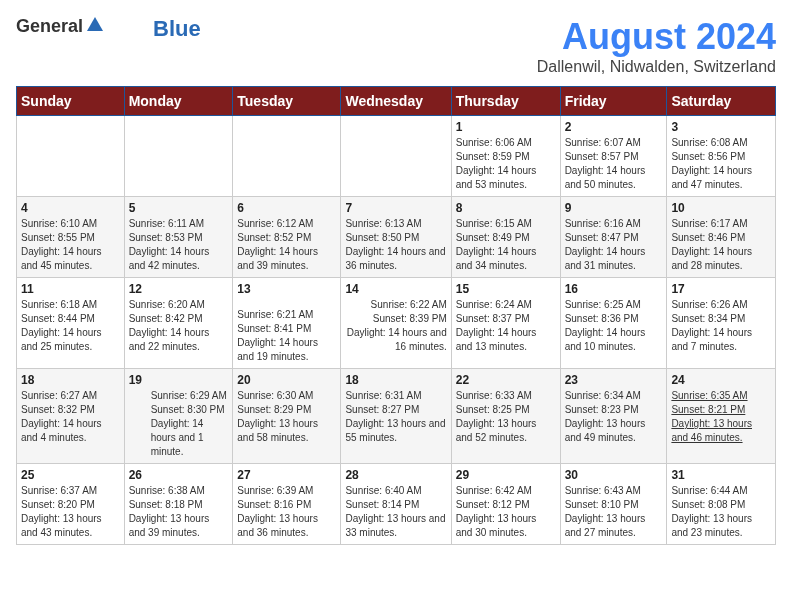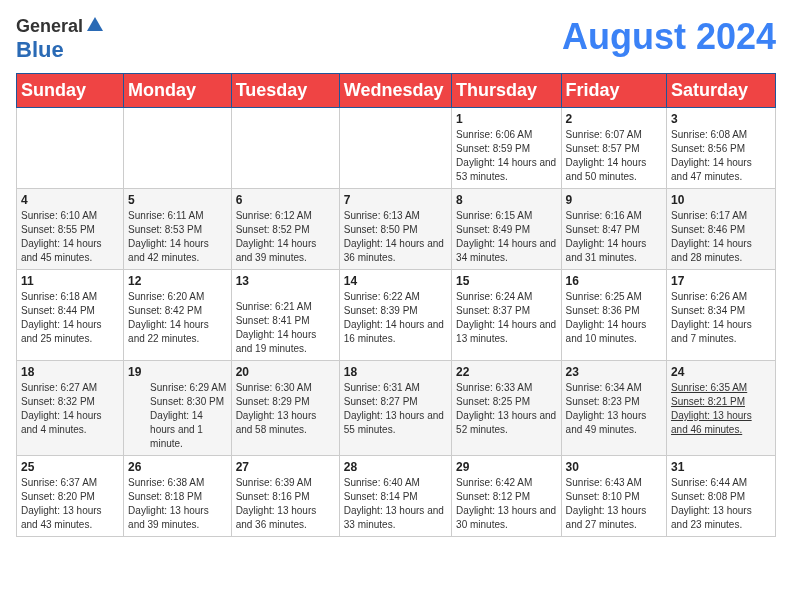--- a/index.html
+++ b/index.html
@@ -11,22 +11,23 @@
       padding: 16px;
     }
     .header-area {
       display: flex;
       justify-content: space-between;
       align-items: flex-start;
       margin-bottom: 10px;
     }
     .logo {
       display: flex;
-      flex-direction: column;
+      flex-direction: row;
       align-items: flex-start;
+      gap: 48px;
     }
     .logo-general {
       font-size: 18px;
       font-weight: bold;
       color: #333;
     }
     .logo-blue {
       font-size: 22px;
       font-weight: bold;
       color: #2a6ab5;
@@ -47,25 +48,25 @@
       font-size: 16px;
       color: #444;
       font-weight: normal;
     }
     .calendar-table {
       width: 100%;
       border-collapse: collapse;
       font-size: 11px;
     }
     .calendar-table th {
-      background-color: #ef4444;
+      background-color: #7f1d1d;
       color: #fff;
       padding: 6px 4px;
       text-align: left;
-      font-size: 18px;
+      font-size: 14px;
       border: 1px solid #1e559a;
     }
     .calendar-table td {
       border: 1px solid #ccc;
       vertical-align: top;
       padding: 4px;
       width: 113px;
       min-height: 80px;
       background: #fff;
     }
@@ -95,20 +96,21 @@
     <div class="logo-row">
       <span class="logo-general">General</span>
       <svg width="20" height="20" viewBox="0 0 20 20" style="margin-left:2px;margin-top:-4px;">
         <polygon points="10,2 18,16 2,16" fill="#2a6ab5"></polygon>
       </svg>
     </div>
     <span class="logo-blue">Blue</span>
   </div>
   <div class="title-area">
     <div class="month-title">August 2024</div>
+    <div class="location-title">Dallenwil, Nidwalden, Switzerland</div>
   </div>
 </div>
 
 <table class="calendar-table">
   <thead>
     <tr>
       <th>Sunday</th>
       <th>Monday</th>
       <th>Tuesday</th>
       <th>Wednesday</th>
@@ -200,21 +202,21 @@
 Daylight: 14 hours and 22 minutes.</div>
         </td>
         <td>
           <div class="day-number">13</div>
           <div class="day-info" style="white-space: pre-line; margin-top: 12px;">Sunrise: 6:21 AM
 Sunset: 8:41 PM
 Daylight: 14 hours and 19 minutes.</div>
         </td>
         <td>
           <div class="day-number">14</div>
-          <div class="day-info" style="white-space: pre-line;">Sunrise: 6:22 AM
+          <div class="day-info" style="white-space: pre-line; text-align: right;">Sunrise: 6:22 AM
 Sunset: 8:39 PM
 Daylight: 14 hours and 16 minutes.</div>
         </td>
         <td>
           <div class="day-number">15</div>
           <div class="day-info" style="white-space: pre-line;">Sunrise: 6:24 AM
 Sunset: 8:37 PM
 Daylight: 14 hours and 13 minutes.</div>
         </td>
         <td>

